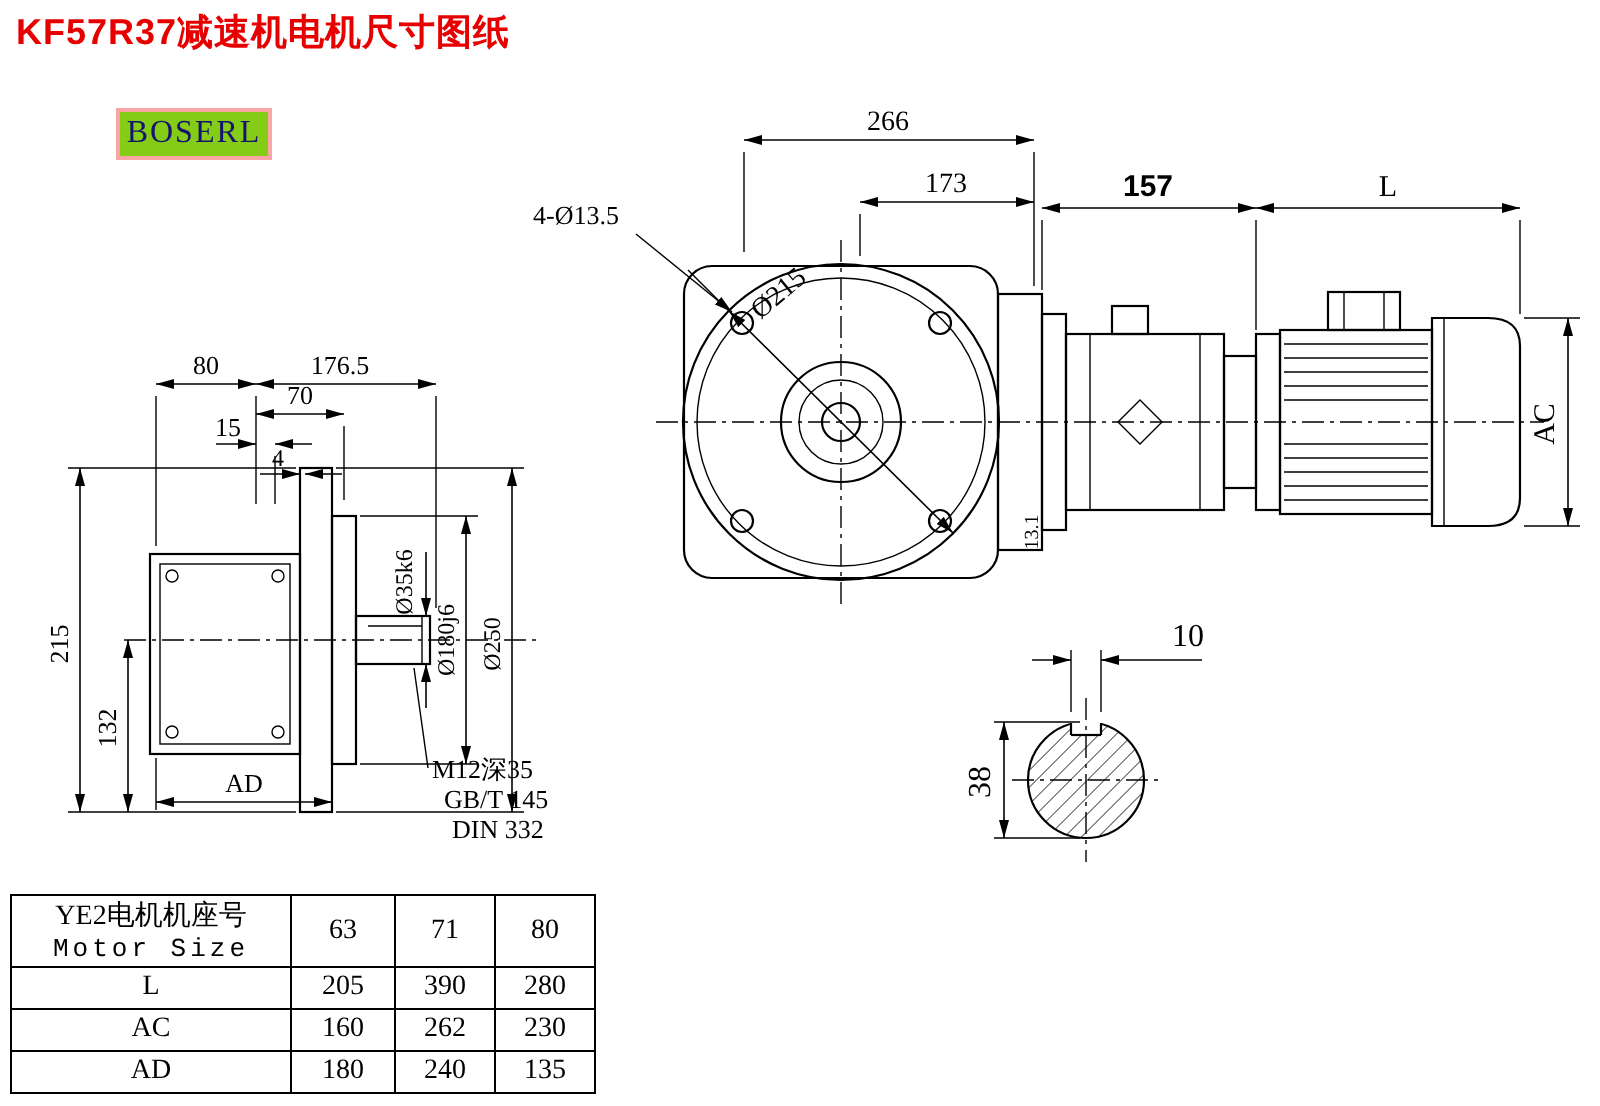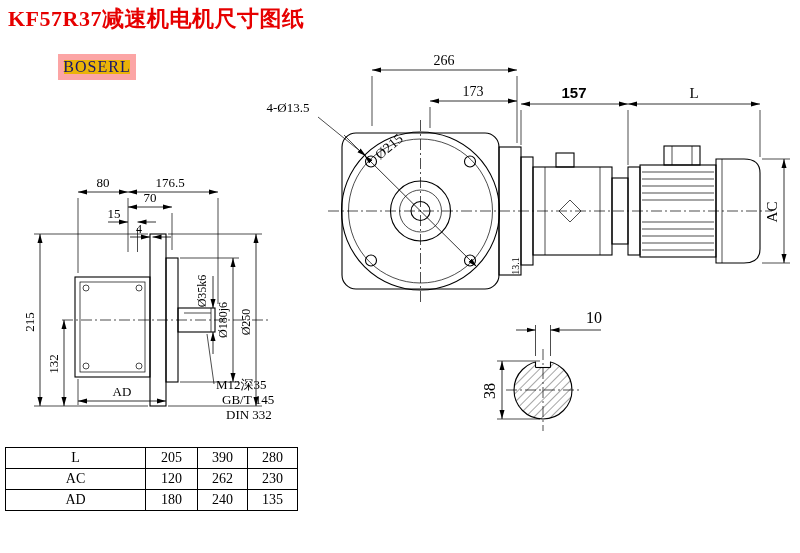--- a/index.html
+++ b/index.html
@@ -1,26 +1,26 @@
 <!DOCTYPE html>
 <html><head>
 <meta charset="utf-8">
 <style>
   * { margin:0; padding:0; box-sizing:border-box; }
   html,body { width:800px; height:553px; }
   body { background:#fff; font-family:"Liberation Serif", serif; position:relative; overflow:hidden; }
 
   .page-title {
     position:absolute; left:8px; top:4px;
-    font-family:Liberation Serif, serif;
-    font-weight:bold; font-size:22px; color:#e60000; letter-spacing:0.5px;
+    font-family:Liberation Sans, sans-serif;
+    font-weight:bold; font-size:18px; color:#e60000; letter-spacing:0.5px;
   }
   .logo-box {
     position:absolute; left:58px; top:54px; width:78px; height:26px;
-    border:6px solid #fca5a5; color:#15156e; background:#eab308;
+    border:2px solid #fca5a5; color:#15156e; background:#84cc16;
     font-family:"Liberation Serif", serif; font-size:16px;
     display:flex; align-items:center; justify-content:center; letter-spacing:1px;
   }
 
   svg.drawing { position:absolute; left:0; top:0; }
   .ol { stroke:#000; stroke-width:1.1; fill:none; }
   .tl { stroke:#000; stroke-width:0.7; fill:none; }
   .cl { stroke:#000; stroke-width:0.7; fill:none; stroke-dasharray:11 3 2 3; }
   .dl { stroke:#000; stroke-width:0.8; fill:none; }
   text { fill:#000; font-family:"Liberation Serif", serif; }
@@ -231,29 +231,38 @@
 </svg>
 
 <table class="dim-table">
   <colgroup>
       <col style="width:140px">
       <col style="width:52px">
       <col style="width:50px">
       <col style="width:50px">
     </colgroup>
   <tbody>
+      <tr class="hdr-row">
+    <th>
+      <div>YE2电机机座号</div>
+      <div class="ms">Motor Size</div>
+    </th>
+    <th>63</th>
+    <th>71</th>
+    <th>80</th>
+  </tr>
   <tr class="data-row">
     <td>L</td>
     <td>205</td>
     <td>390</td>
     <td>280</td>
   </tr>
   <tr class="data-row">
     <td>AC</td>
-    <td>120</td>
+    <td>160</td>
     <td>262</td>
     <td>230</td>
   </tr>
   <tr class="data-row">
     <td>AD</td>
     <td>180</td>
     <td>240</td>
     <td>135</td>
   </tr>
 </tbody>

